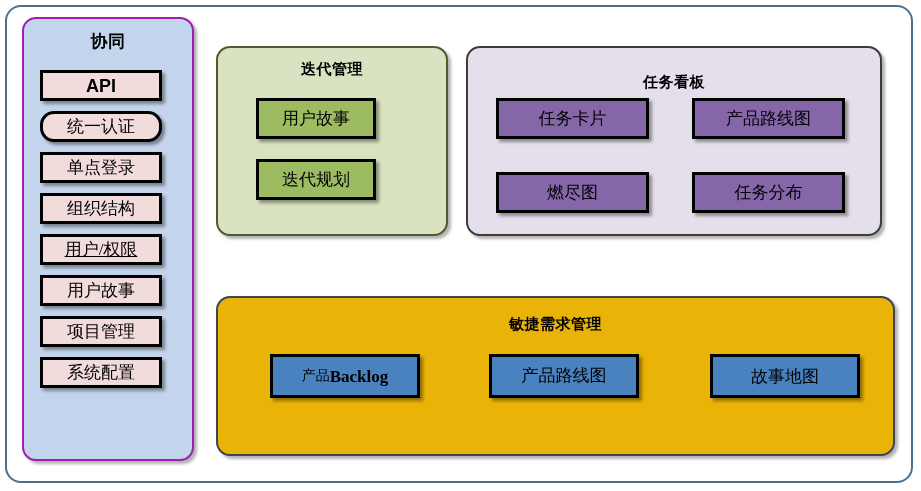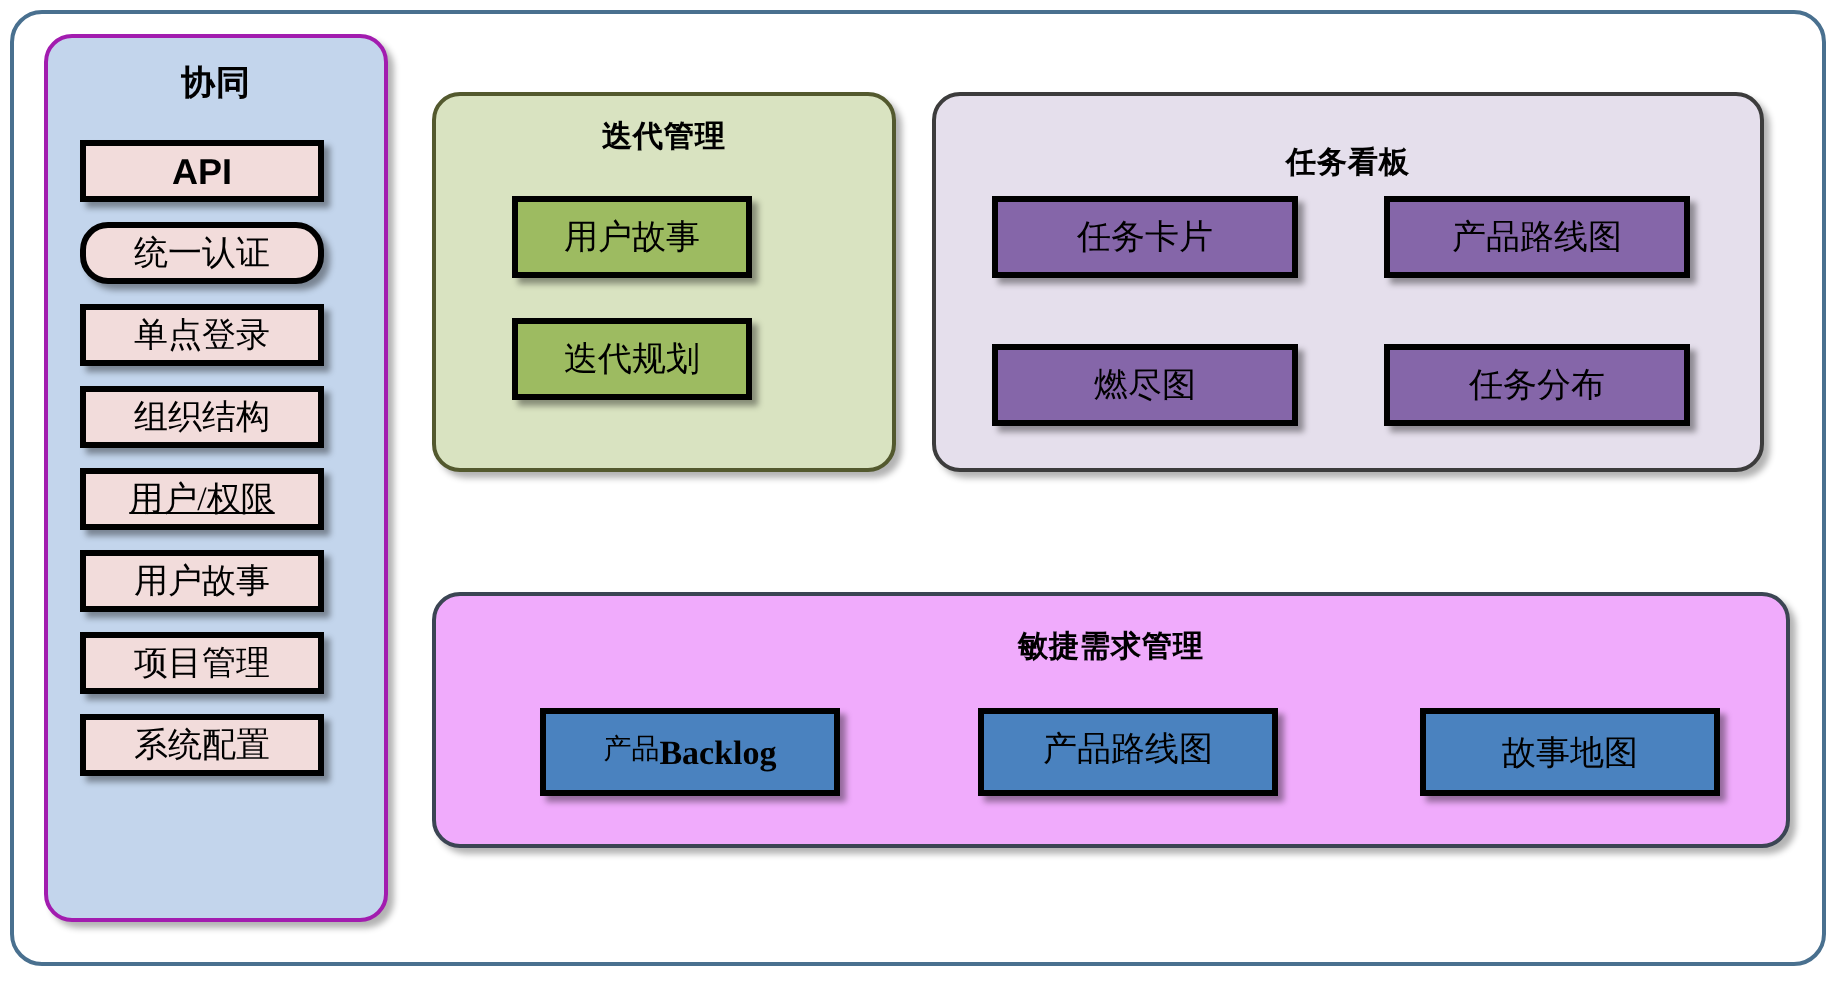--- a/index.html
+++ b/index.html
@@ -84,22 +84,22 @@
     background: #e5dfec;
     border: 2px solid #3c3c3c;
   }
   .panel-taskboard .panel-title { margin-top: 26px; }
 
   
   .panel-agile {
     left: 216px;
     top: 296px;
     width: 679px;
-    height: 128px;
-    background: #f0abfc;
+    height: 160px;
+    background: #eab308;
     border: 2px solid #3b4553;
   }
   .panel-agile .panel-title { margin-top: 18px; }
 
   
   .node {
     position: absolute;
     box-sizing: border-box;
     border: 3px solid #000000;
     display: flex;

